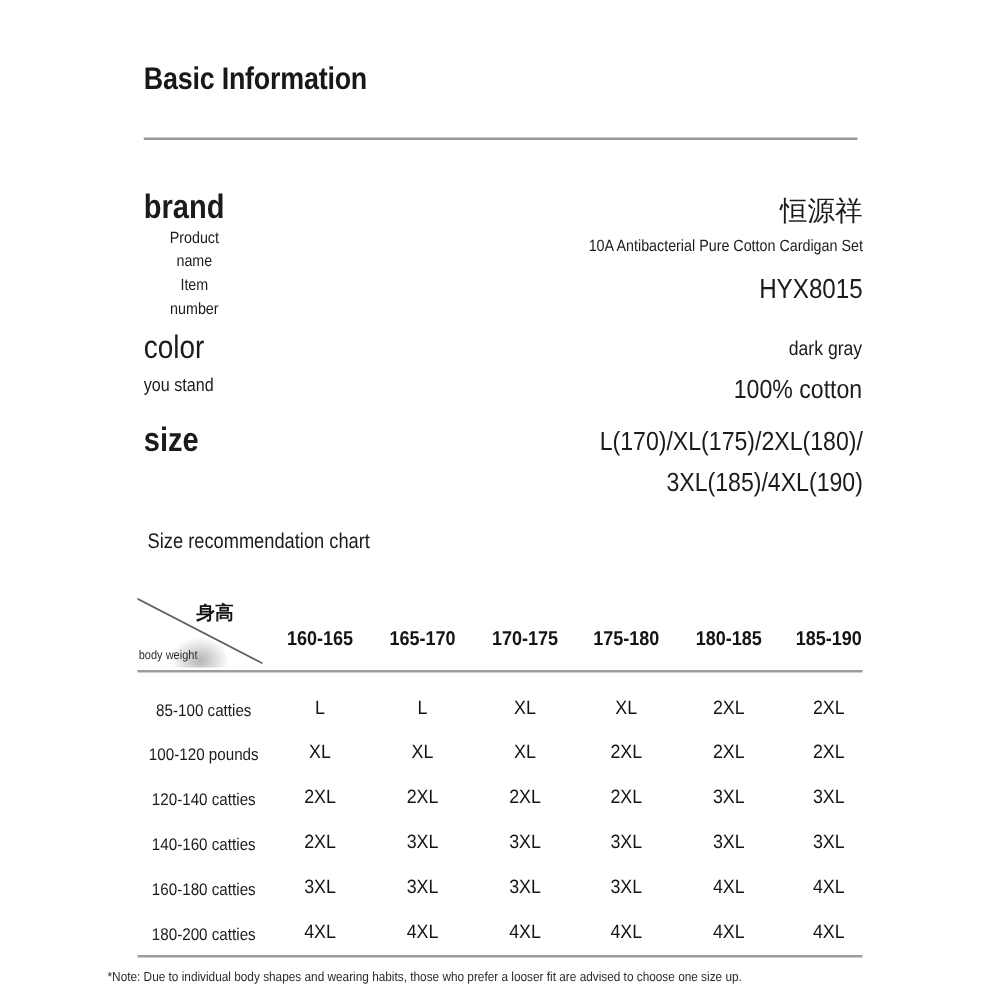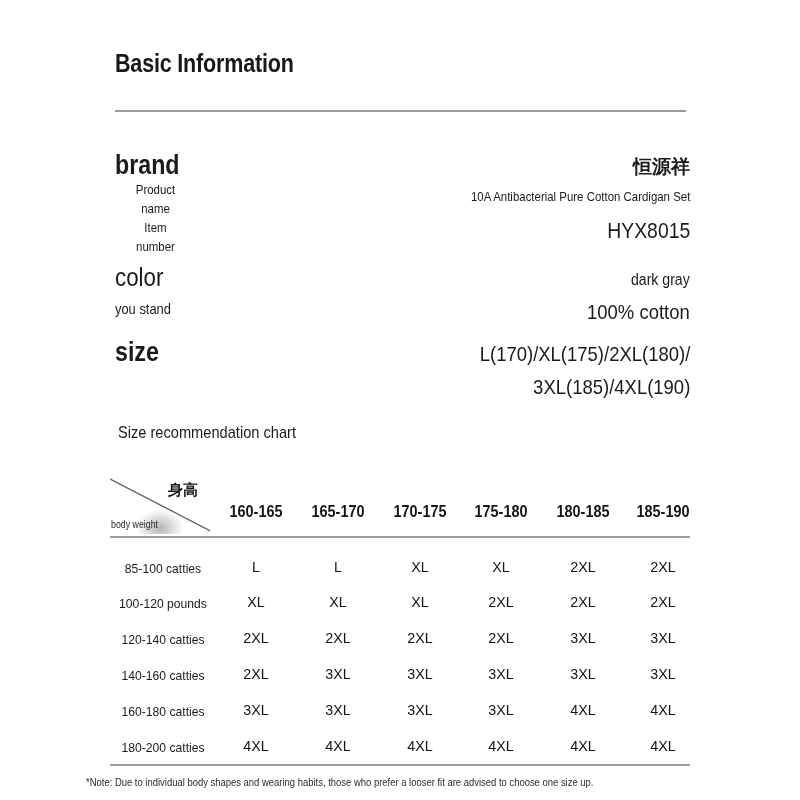--- a/index.html
+++ b/index.html
@@ -74,22 +74,22 @@
     transform-origin: right center;
     transform: scaleX(0.88);
     color: #1b1b1b;
   }
 
   .lbl-xl { font-size: 27px; font-weight: 700; }
   .lbl-lg { font-size: 26px; font-weight: 400; }
   .lbl-md { font-size: 15px; font-weight: 400; }
 
   .val-cjk {
-    font-size: 19px;
-    font-weight: 700;
+    font-size: 22px;
+    font-weight: 400;
     transform: none;
     font-family: "DejaVu Sans", "Liberation Sans", sans-serif;
   }
   .val-sm { font-size: 13px; }
   .val-lg { font-size: 22px; }
   .val-md { font-size: 16px; }
   .val-xl { font-size: 21px; }
   .val-size {
     font-size: 21px;
     line-height: 33px;
@@ -180,21 +180,21 @@
     top: -4px;
     width: 128px;
     height: 70px;
   }
   .corner .diag line {
     stroke: #5f5f5f;
     stroke-width: 1.3;
   }
   .corner-height {
     position: absolute;
-    right: 12px;
+    right: 23px;
     top: 3px;
     font-size: 15px;
     font-weight: 700;
     color: #151515;
     font-family: Liberation Serif, serif;
     white-space: nowrap;
   }
   .corner-weight {
     position: absolute;
     left: 1px;

